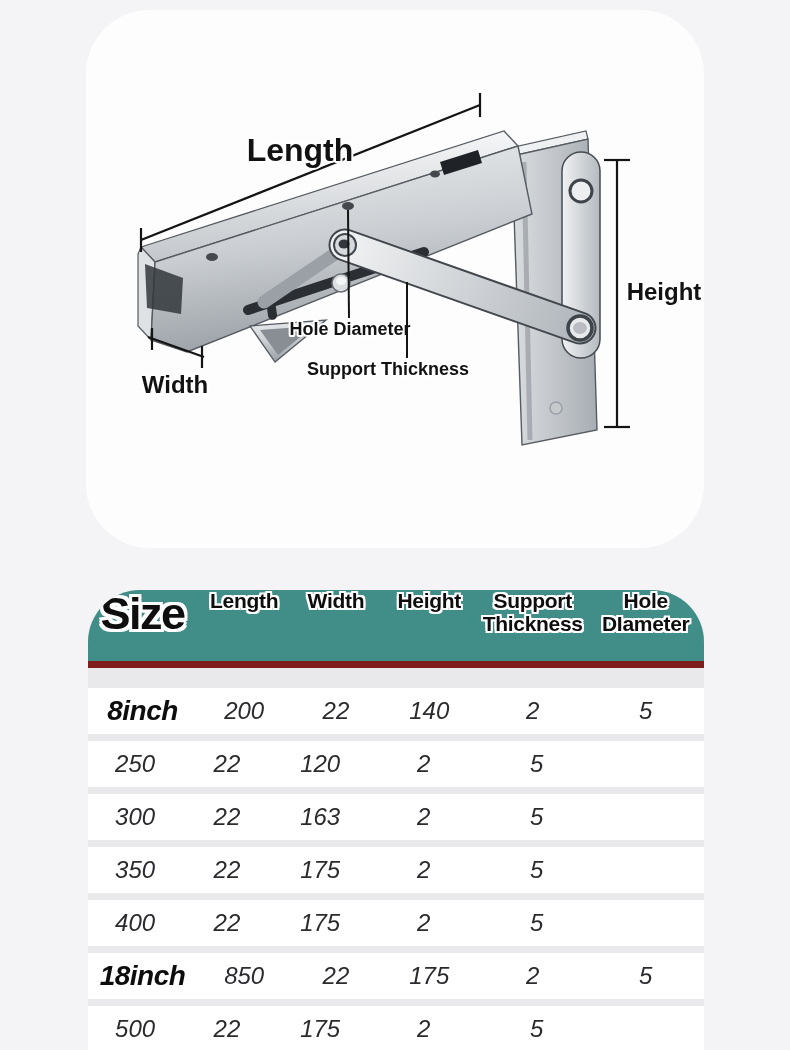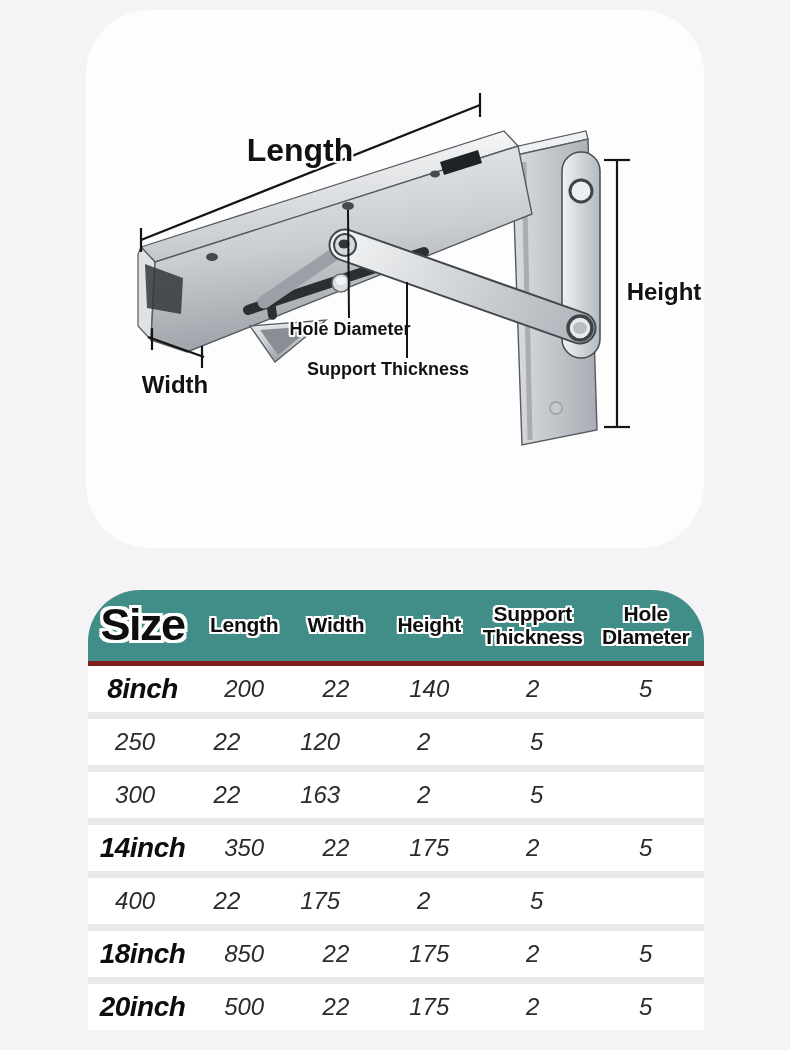--- a/index.html
+++ b/index.html
@@ -21,23 +21,23 @@
   .halo{paint-order:stroke;stroke:#ffffff;stroke-width:4px;stroke-linejoin:round;}
   
   .spec-table{
     position:absolute;left:88px;top:590px;width:616px;
     background:#e9e9ec;
     border-radius:52px 52px 0 0;
     overflow:hidden;
   }
   .thead{
     height:71px;background:#418e88;
-    border-bottom:5px solid #7f1d1d;
-    margin-bottom:0;
-    display:flex;align-items:center;
+    border-bottom:7px solid #7f1d1d;
+    margin-bottom:20px;
+    display:flex;
   }
   .th{
     font-weight:700;color:#0e0e0e;text-align:center;
     font-size:21px;line-height:1.08;letter-spacing:-0.3px;
     text-shadow:-2px -2px 0 #fff,2px -2px 0 #fff,-2px 2px 0 #fff,2px 2px 0 #fff,
                 -2px 0 0 #fff,2px 0 0 #fff,0 -2px 0 #fff,0 2px 0 #fff;
   }
   .th-size{
     font-size:45px;letter-spacing:-1.5px;
     text-shadow:-3px -3px 0 #fff,3px -3px 0 #fff,-3px 3px 0 #fff,3px 3px 0 #fff,
@@ -186,21 +186,20 @@
     <div class="td c-hole">5</div>
   </div>
   <div class="trow">
     <div class="td c-length">300</div>
     <div class="td c-width">22</div>
     <div class="td c-height">163</div>
     <div class="td c-support">2</div>
     <div class="td c-hole">5</div>
   </div>
   <div class="trow">
-    <div class="td td-size c-size">14inch</div>
     <div class="td c-length">350</div>
     <div class="td c-width">22</div>
     <div class="td c-height">175</div>
     <div class="td c-support">2</div>
     <div class="td c-hole">5</div>
   </div>
   <div class="trow">
     <div class="td c-length">400</div>
     <div class="td c-width">22</div>
     <div class="td c-height">175</div>
@@ -209,20 +208,19 @@
   </div>
   <div class="trow">
     <div class="td td-size c-size">18inch</div>
     <div class="td c-length">850</div>
     <div class="td c-width">22</div>
     <div class="td c-height">175</div>
     <div class="td c-support">2</div>
     <div class="td c-hole">5</div>
   </div>
   <div class="trow">
-    <div class="td td-size c-size">20inch</div>
     <div class="td c-length">500</div>
     <div class="td c-width">22</div>
     <div class="td c-height">175</div>
     <div class="td c-support">2</div>
     <div class="td c-hole">5</div>
   </div>
 </div>
 
 </body></html>

